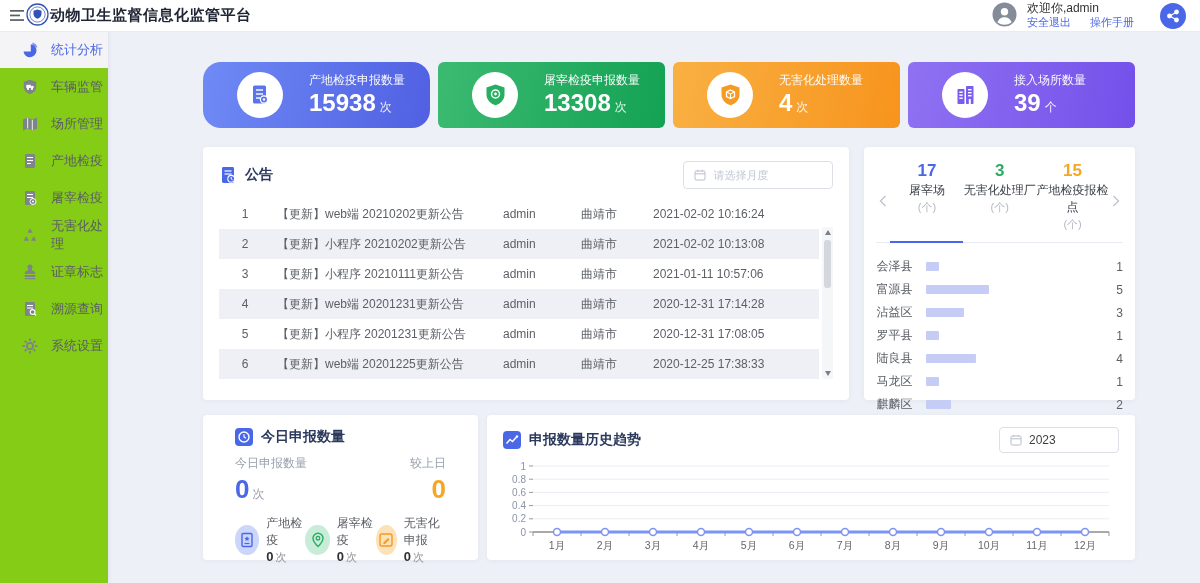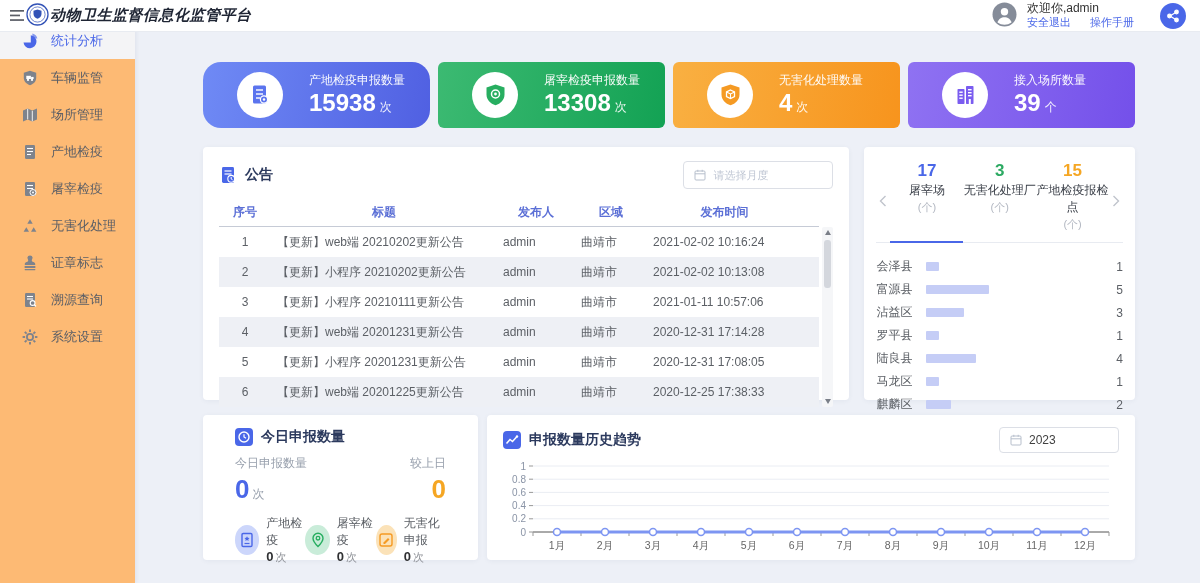--- a/index.html
+++ b/index.html
@@ -3,33 +3,33 @@
 <meta charset="utf-8">
 <style>
   * { margin:0; padding:0; box-sizing:border-box; }
   html,body { width:1200px; height:583px; overflow:hidden; }
   body { font-family:"Liberation Sans","DejaVu Sans",sans-serif; background:#edf0f7; color:#333; font-size:12px; position:relative; }
 
   
   .app-header { position:absolute; top:0; left:0; width:1200px; height:32px; background:#fff;
     display:flex; justify-content:space-between; align-items:center; padding:0 14px 0 10px;
     border-bottom:1px solid #e8ebf1; z-index:20; }
-  .hd-left { display:flex; align-items:center; gap:1px;font-style:italic; }
+  .hd-left { display:flex; align-items:center; gap:1px; }
   .hamburger { cursor:pointer; display:flex; }
   .app-title { font-size:15px; font-weight:bold; color:#1f2534; letter-spacing:.5px; }
   .hd-right { display:flex; align-items:center; gap:10px; }
   .user-block { line-height:1.25; }
   .welcome { font-size:12px; color:#333; }
   .hd-links { font-size:11px; }
   .hd-links a { color:#4a67e8; text-decoration:none; margin-right:16px; cursor:pointer; }
   .share-btn { width:26px; height:26px; border-radius:50%; background:#4a67e8; border:none;
     display:flex; align-items:center; justify-content:center; cursor:pointer; }
 
   
-  .sidebar { position:absolute; top:20px; left:0; bottom:0; width:135px; background:#fdba74;
+  .sidebar { position:absolute; top:29px; left:0; bottom:0; width:108px; background:#84cc16;
     box-shadow:1px 0 4px rgba(30,40,80,.07); padding-top:2px; z-index:10; }
   .menu-item { height:37px; display:flex; align-items:center; gap:13px; padding-left:22px;
     font-size:13px; color:#5a5e66; cursor:pointer; }
   .menu-item svg { flex:0 0 auto; color:#7e838c; }
   .menu-item.active { background:#f4f4f6; color:#4a67e8; }
   .menu-item.active svg { color:#4a67e8; }
 
   
   .main { position:absolute; left:135px; top:32px; right:0; bottom:0; padding:30px 65px 0 68px; }
 
@@ -347,27 +347,20 @@
           <svg width="12" height="12" viewBox="0 0 12 12">
             <rect x="1" y="2" width="10" height="9" rx="1" fill="none" stroke="#b7bfcc" stroke-width="1"></rect>
             <line x1="1" y1="4.8" x2="11" y2="4.8" stroke="#b7bfcc" stroke-width="1"></line>
             <line x1="3.8" y1="0.8" x2="3.8" y2="2.8" stroke="#b7bfcc" stroke-width="1"></line>
               <line x1="8.2" y1="0.8" x2="8.2" y2="2.8" stroke="#b7bfcc" stroke-width="1"></line>
           </svg>
           <span class="ph">请选择月度</span>
         </div>
       </div>
       <div class="tbl-wrap">
-        <div class="trow head">
-          <div>序号</div>
-          <div>标题</div>
-          <div>发布人</div>
-          <div>区域</div>
-          <div>发布时间</div>
-        </div>
         <div class="tbody">
           <div class="trow">
             <div class="c0">1</div>
               <div class="c1">【更新】web端 20210202更新公告</div>
               <div class="c2">admin</div>
               <div class="c3">曲靖市</div>
               <div class="c4">2021-02-02 10:16:24</div>
           </div>
           <div class="trow">
             <div class="c0">2</div>

